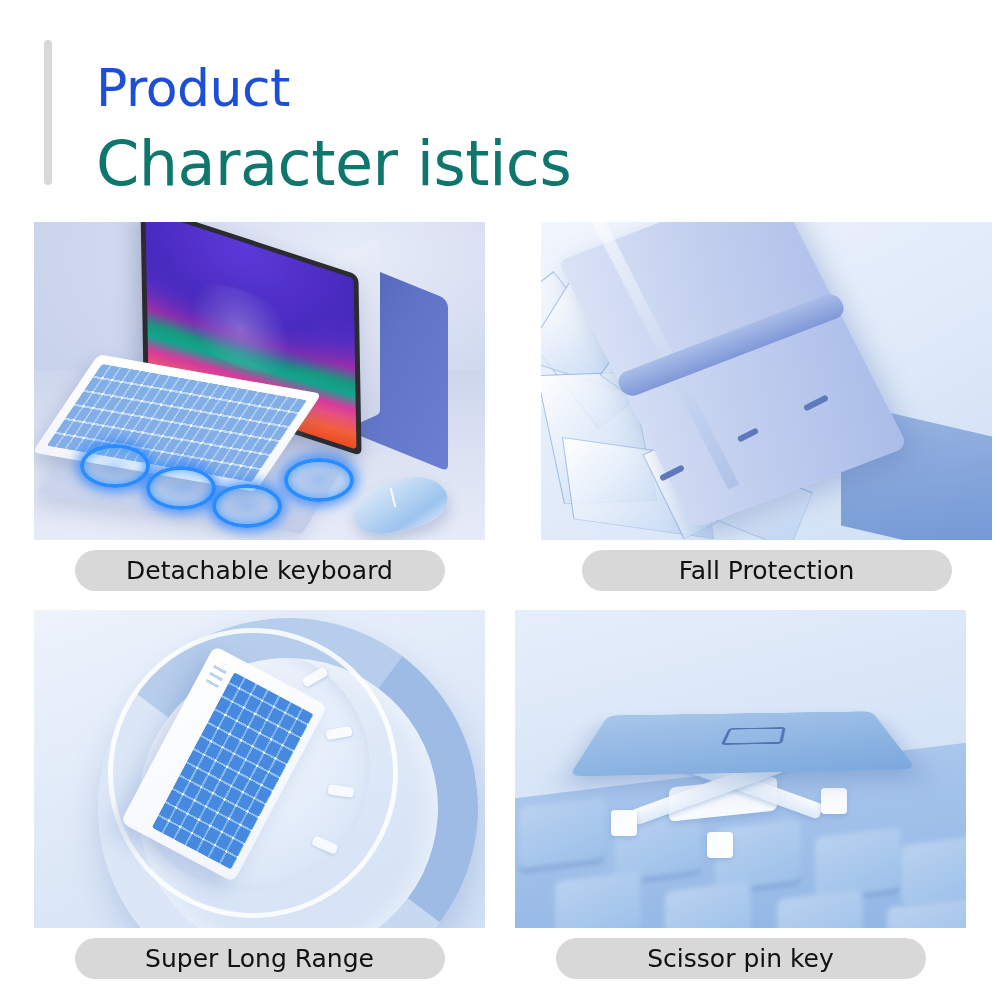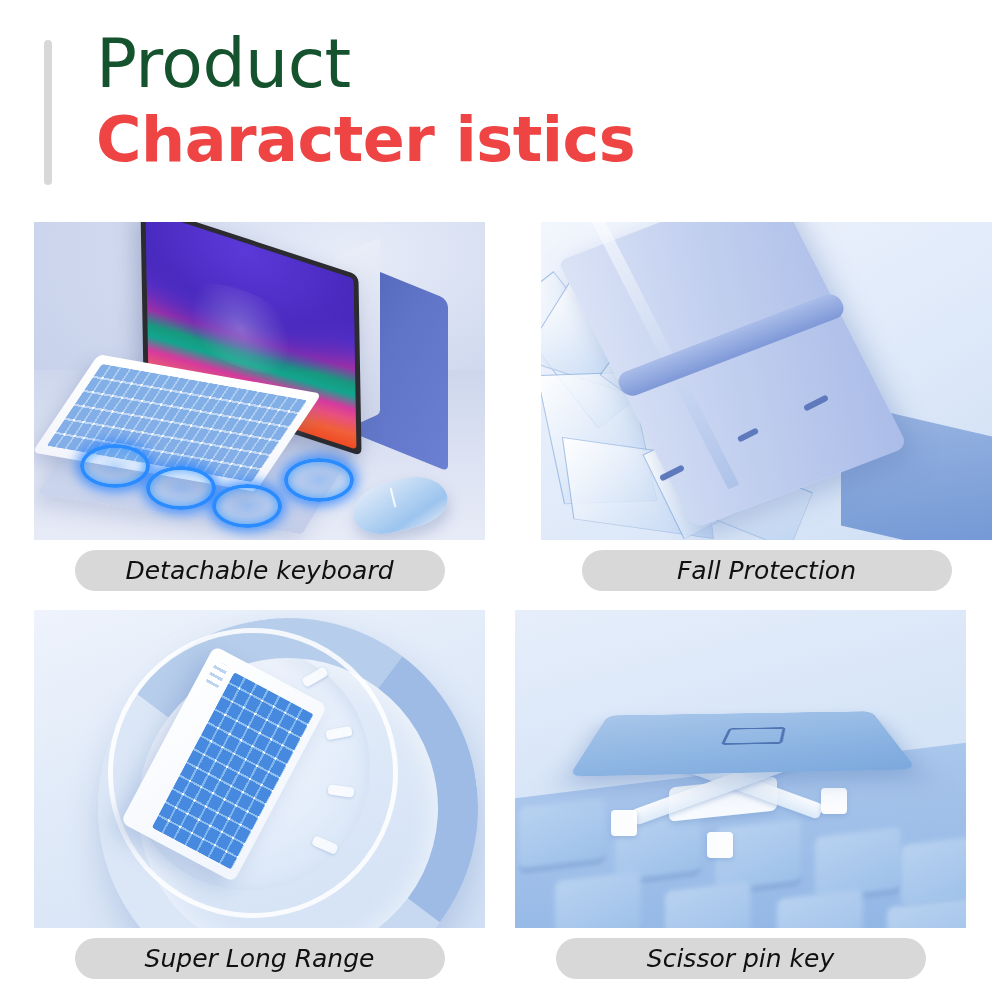--- a/index.html
+++ b/index.html
@@ -29,41 +29,42 @@
     background: #d8d8da;
     border-radius: 4px;
   }
   .title-block {
     position: absolute;
     left: 96px; top: 20px;
   }
   .title-main {
     display: block;
     font-family: "DejaVu Sans", sans-serif;
-    font-size: 68px;
+    font-size: 52px;
     line-height: 88px;
     font-weight: 400;
-    color: #14532d;
+    color: #1d4ed8;
     letter-spacing: -0.5px;
+    margin-top: 24px;
   }
   .title-sub {
     display: block;
     font-family: "DejaVu Sans", sans-serif;
     font-size: 62px;
     line-height: 64px;
-    font-weight: 700;
-    color: #ef4444;
+    font-weight: 400;
+    color: #0f766e;
     letter-spacing: -0.5px;
   }
 
   
   .grid {
     position: absolute;
     left: 34px; top: 222px;
-    width: 749px; height: 755px; font-style: italic;
+    width: 749px; height: 755px;
   }
   .cell {
     position: absolute;
     width: 451px;
   }
   .cell.c1 { left: 0;     top: 0; }
   .cell.c2 { left: 507px; top: 0; }
   .cell.c3 { left: 0;     top: 388px; }
   .cell.c4 { left: 481px; top: 388px; }
 

